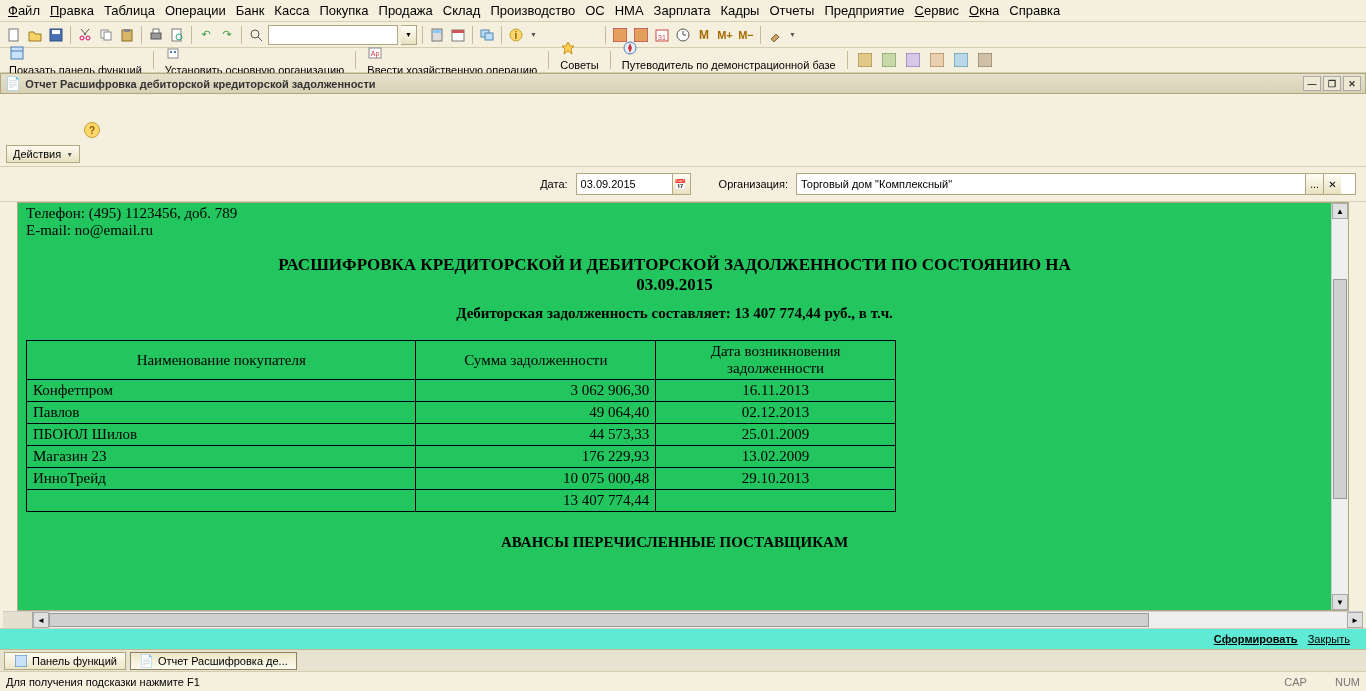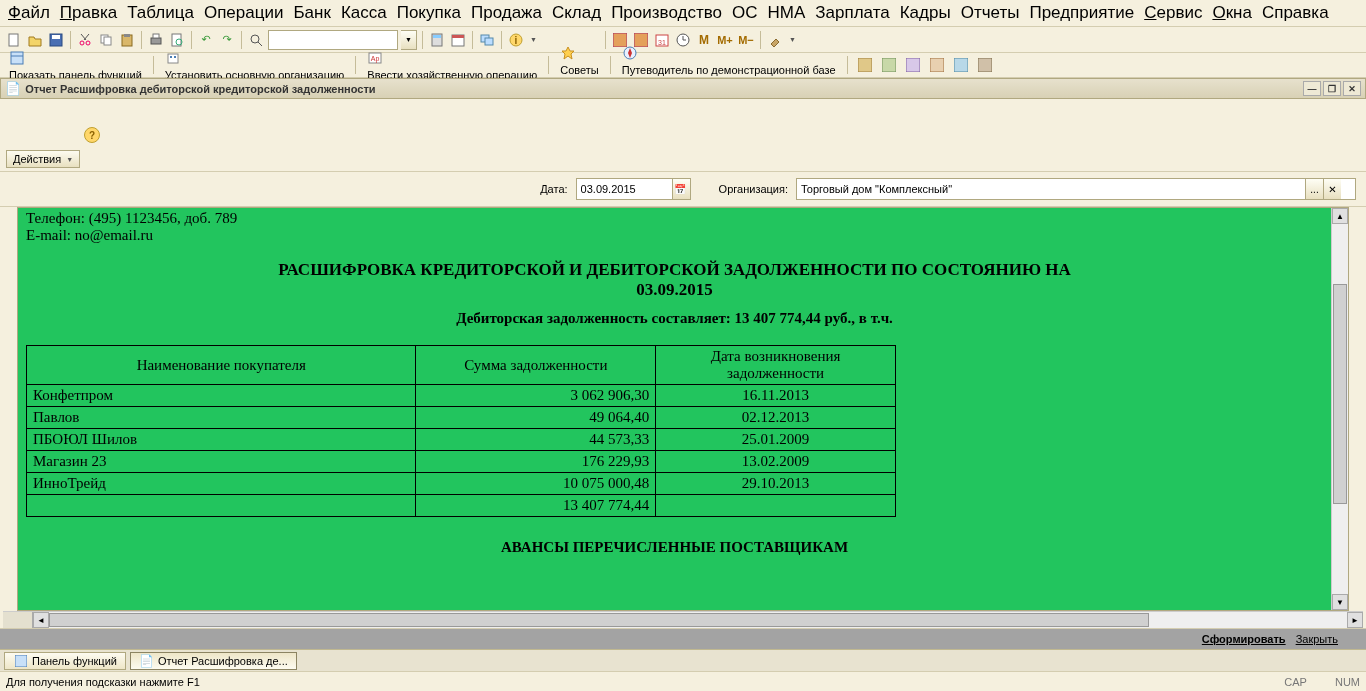--- a/index.html
+++ b/index.html
@@ -12,21 +12,21 @@
     overflow: hidden;
     display: flex;
     flex-direction: column;
   }
   .menubar {
     display: flex;
     gap: 10px;
     padding: 3px 8px;
     background: #f5f0de;
     border-bottom: 1px solid #d4cdb0;
-    font-size: 17px;
+    font-size: 13px;
   }
   .menubar span { color: #000; cursor: default; }
   .menubar span u { text-decoration: underline; }
   .toolbar {
     display: flex;
     align-items: center;
     gap: 3px;
     padding: 2px 5px;
     background: #f5f0de;
     border-bottom: 1px solid #d4cdb0;
@@ -182,21 +182,21 @@
     height: 17px; background:#efefef; border-top:1px solid #ccc; margin:0 3px;
     display:flex;align-items:stretch;
   }
   .hsb-btn{width:16px;background:#e0e0e0;border:1px solid #aaa;
     display:flex;align-items:center;justify-content:center;font-size:8px;}
   .hscroll-tab{width:30px;border-right:1px solid #aaa;background:#e4e0cf;}
   .hsb-track{flex:1;position:relative;background:#efefef;}
   .hsb-thumb{position:absolute;left:0;top:1px;bottom:1px;width:1100px;background:#d0d0d0;border:1px solid #999;}
   .footer-bar {
     display: flex; align-items:center; justify-content:flex-end;
-    padding: 4px 28px; background: #a3a3a3; border-top:1px solid #d4cdb0;
+    padding: 4px 16px; background: #5eead4; border-top:1px solid #d4cdb0;
     font-size: 11px; gap: 10px;
   }
   .footer-bar .link { text-decoration: underline; cursor: pointer; color: #000;}
   .footer-bar .link.bold { font-weight: bold; }
   .taskbar {
     display: flex; align-items: center; gap: 4px;
     background: #e8e3d0; border-top: 1px solid #c0b890;
     padding: 2px 4px; height: 22px; font-size: 11px;
   }
   .task-item {

